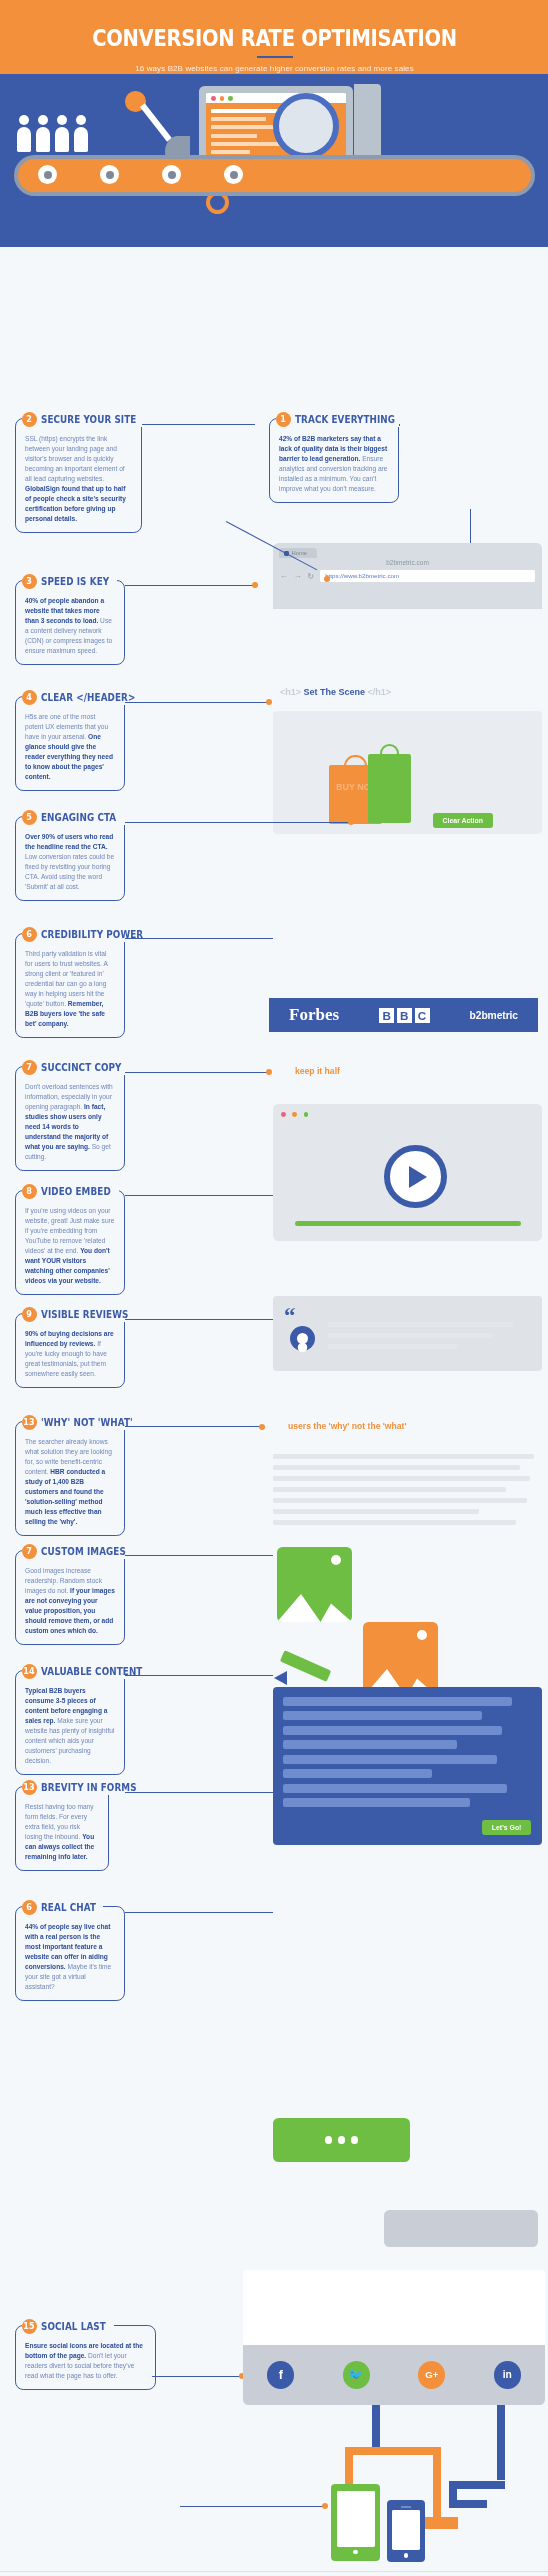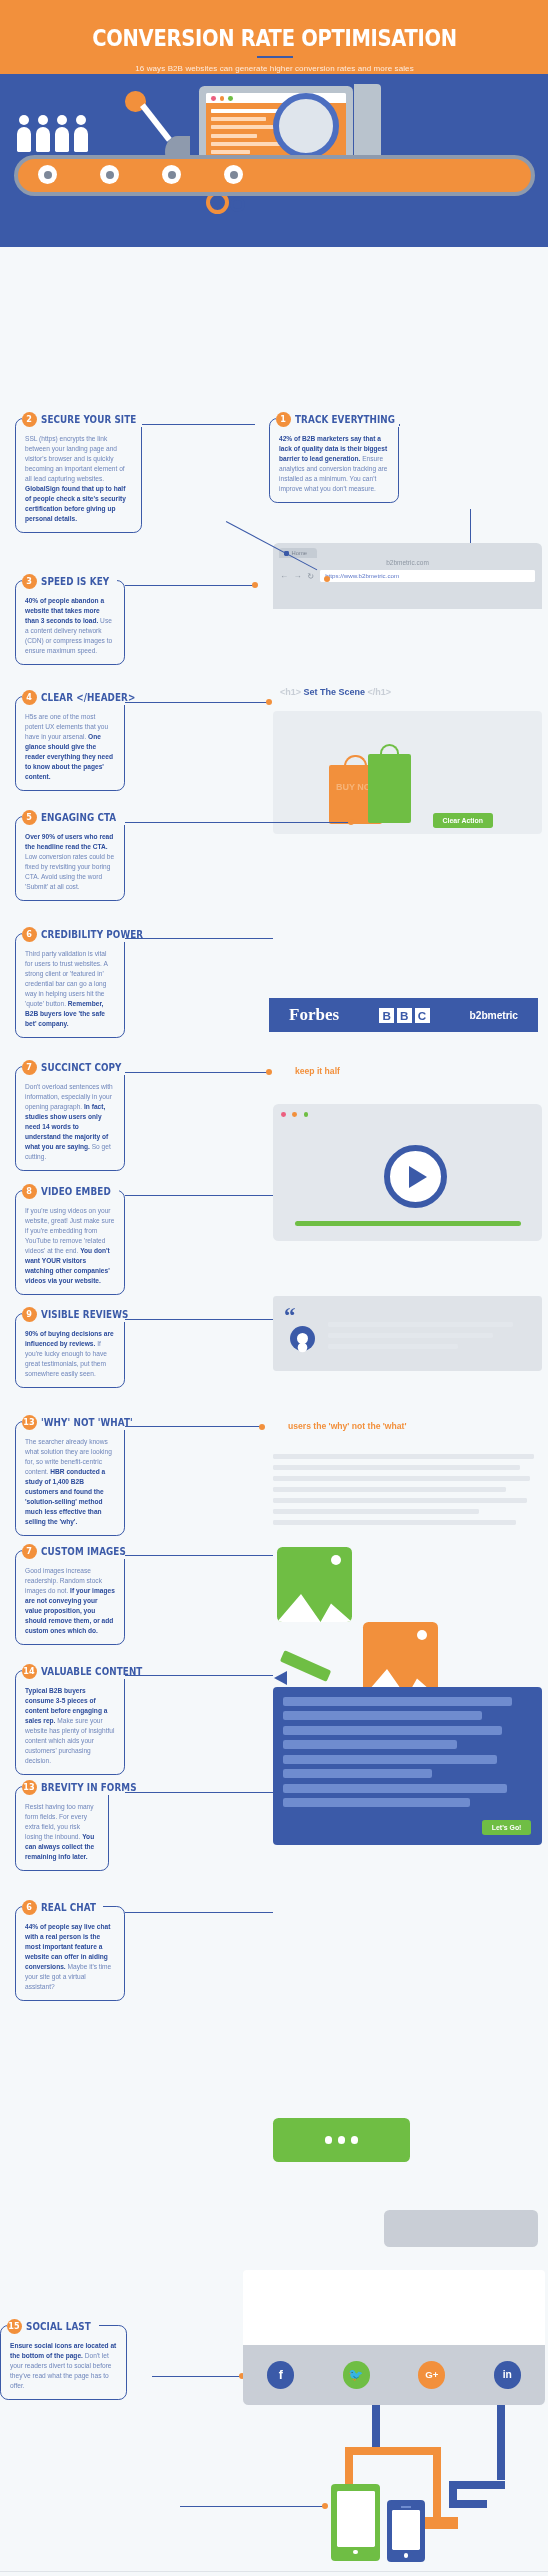--- a/index.html
+++ b/index.html
@@ -620,21 +620,21 @@
     <div class="gfx chat-bubble" style="left:273px; top:1646px; width:137px; height:44px;">
       <div class="chat-dots">
           <i></i>
           <i></i>
           <i></i>
         </div>
     </div>
     <div class="gfx chat-bubble grey" style="left:384px; top:1694px; width:154px; height:37px;"></div>
     <div class="gfx chat-bubble grey" style="left:384px; top:1739px; width:123px; height:32px;"></div>
 
-    <div class="card" style="left:0; top:2078px; width:127px;">
+    <div class="card" style="left:15px; top:2078px; width:141px;">
       <div class="card-head">
         <span class="num">15</span>
         <span class="ttl">SOCIAL LAST</span>
       </div>
       <p><b>Ensure social icons are located at the bottom of the page.</b><span> Don't let your readers divert to social before they've read what the page has to offer.</span></p>
     </div>
     <div class="conn" style="left:152px; top:2129px; width:89px;"></div>
     <div class="conn-dot" style="left:239px; top:2126px;"></div>
 
     <div class="gfx" style="left:243px; top:2023px; width:302px; height:75px; background:#ffffff; border-radius:4.1px 4.1px 0 0;"></div>

